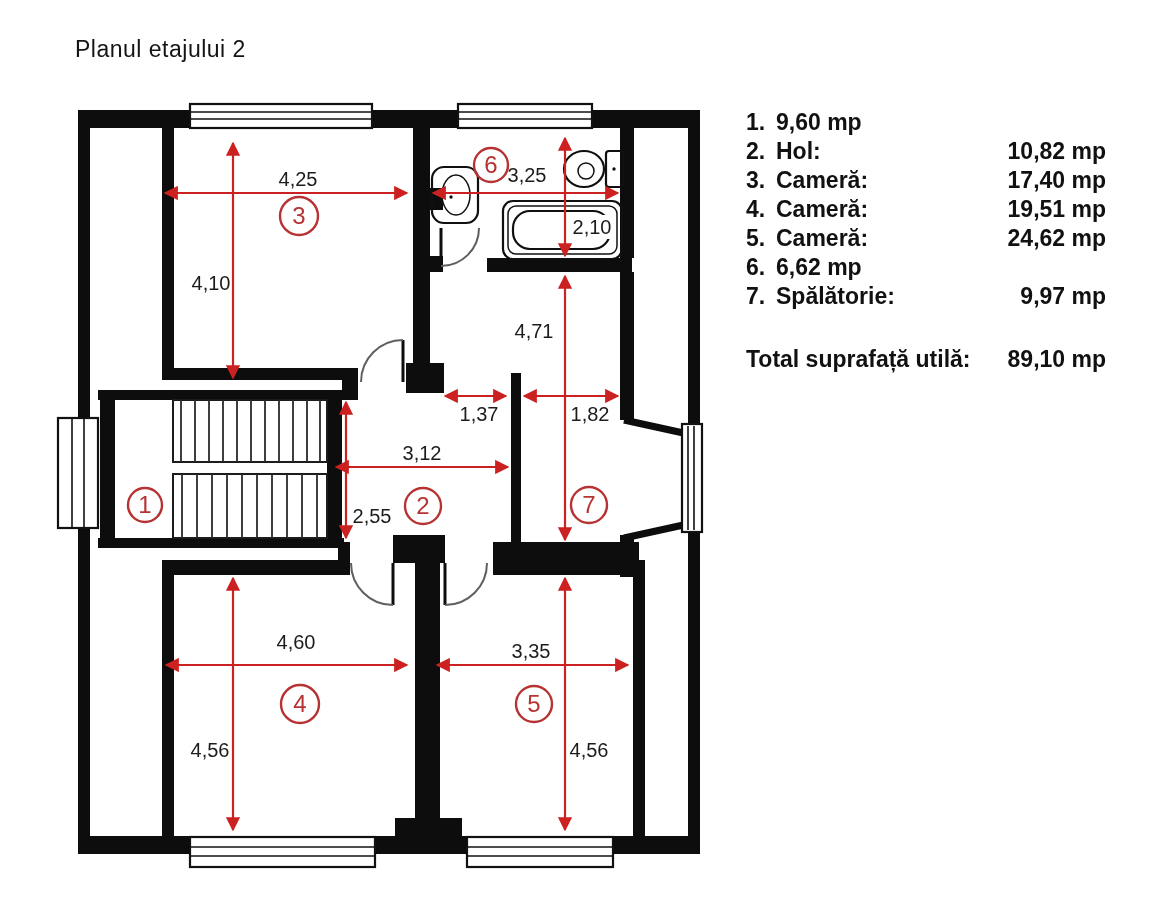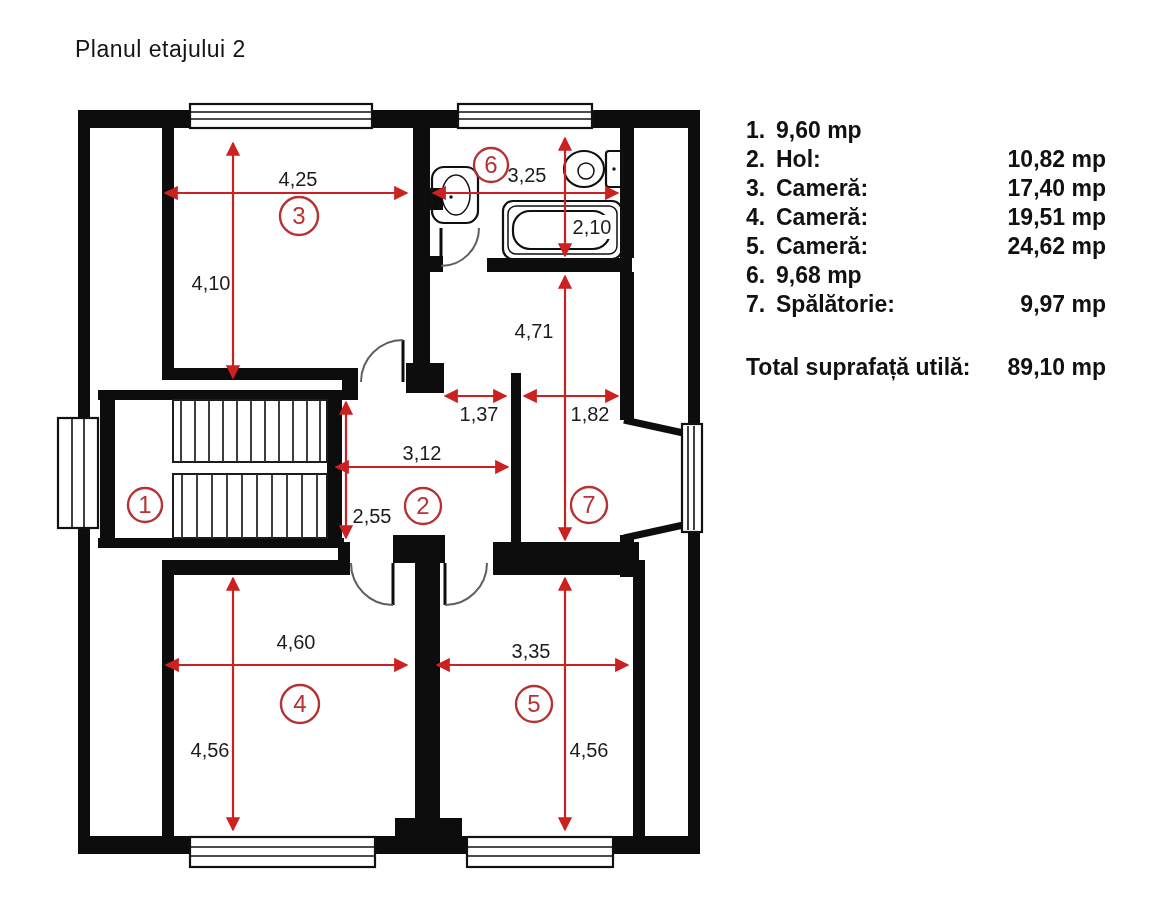--- a/index.html
+++ b/index.html
@@ -11,21 +11,21 @@
     position:absolute;left:75px;top:36px;font-size:23px;color:#141414;
     letter-spacing:0.5px;font-weight:400;
   }
   .plan-svg{position:absolute;left:0;top:0;}
   .legend{
     position:absolute;left:746px;top:109px;width:360px;color:#111;
   }
   .legend-row{display:flex;align-items:baseline;height:29px;font-size:23px;font-weight:700;}
   .legend-num{width:30px;flex:none;}
   .legend-label{flex:1;}
-  .legend-value{text-align:right;white-space:nowrap;margin-top:8px;}
+  .legend-value{text-align:right;white-space:nowrap;}
   .legend-total{display:flex;margin-top:34px;font-size:23px;font-weight:700;align-items:flex-end;}
   .legend-total .legend-label{flex:1;}
   
   .wall{fill:#0d0d0d;stroke:none;}
   .win{fill:#ffffff;stroke:#111;stroke-width:2.2;}
   .winline{stroke:#111;stroke-width:1.6;fill:none;}
   .fix{fill:none;stroke:#101010;stroke-width:2.2;}
   .fixthin{fill:none;stroke:#101010;stroke-width:1.5;}
   .stair{fill:none;stroke:#1c1c1c;stroke-width:2;}
   .riser{stroke:#2a2a2a;stroke-width:1.8;}
@@ -299,21 +299,21 @@
     <span class="legend-label">Cameră:</span>
     <span class="legend-value">19,51 mp</span>
   </div>
   <div class="legend-row">
     <span class="legend-num">5.</span>
     <span class="legend-label">Cameră:</span>
     <span class="legend-value">24,62 mp</span>
   </div>
   <div class="legend-row">
     <span class="legend-num">6.</span>
-    <span class="legend-value">9,68 mp</span>
+    <span class="legend-value">6,62 mp</span>
   </div>
   <div class="legend-row">
     <span class="legend-num">7.</span>
     <span class="legend-label">Spălătorie:</span>
     <span class="legend-value">9,97 mp</span>
   </div>
   <div class="legend-total">
     <span class="legend-label">Total suprafață utilă:</span>
     <span class="legend-value">89,10 mp</span>
   </div>

